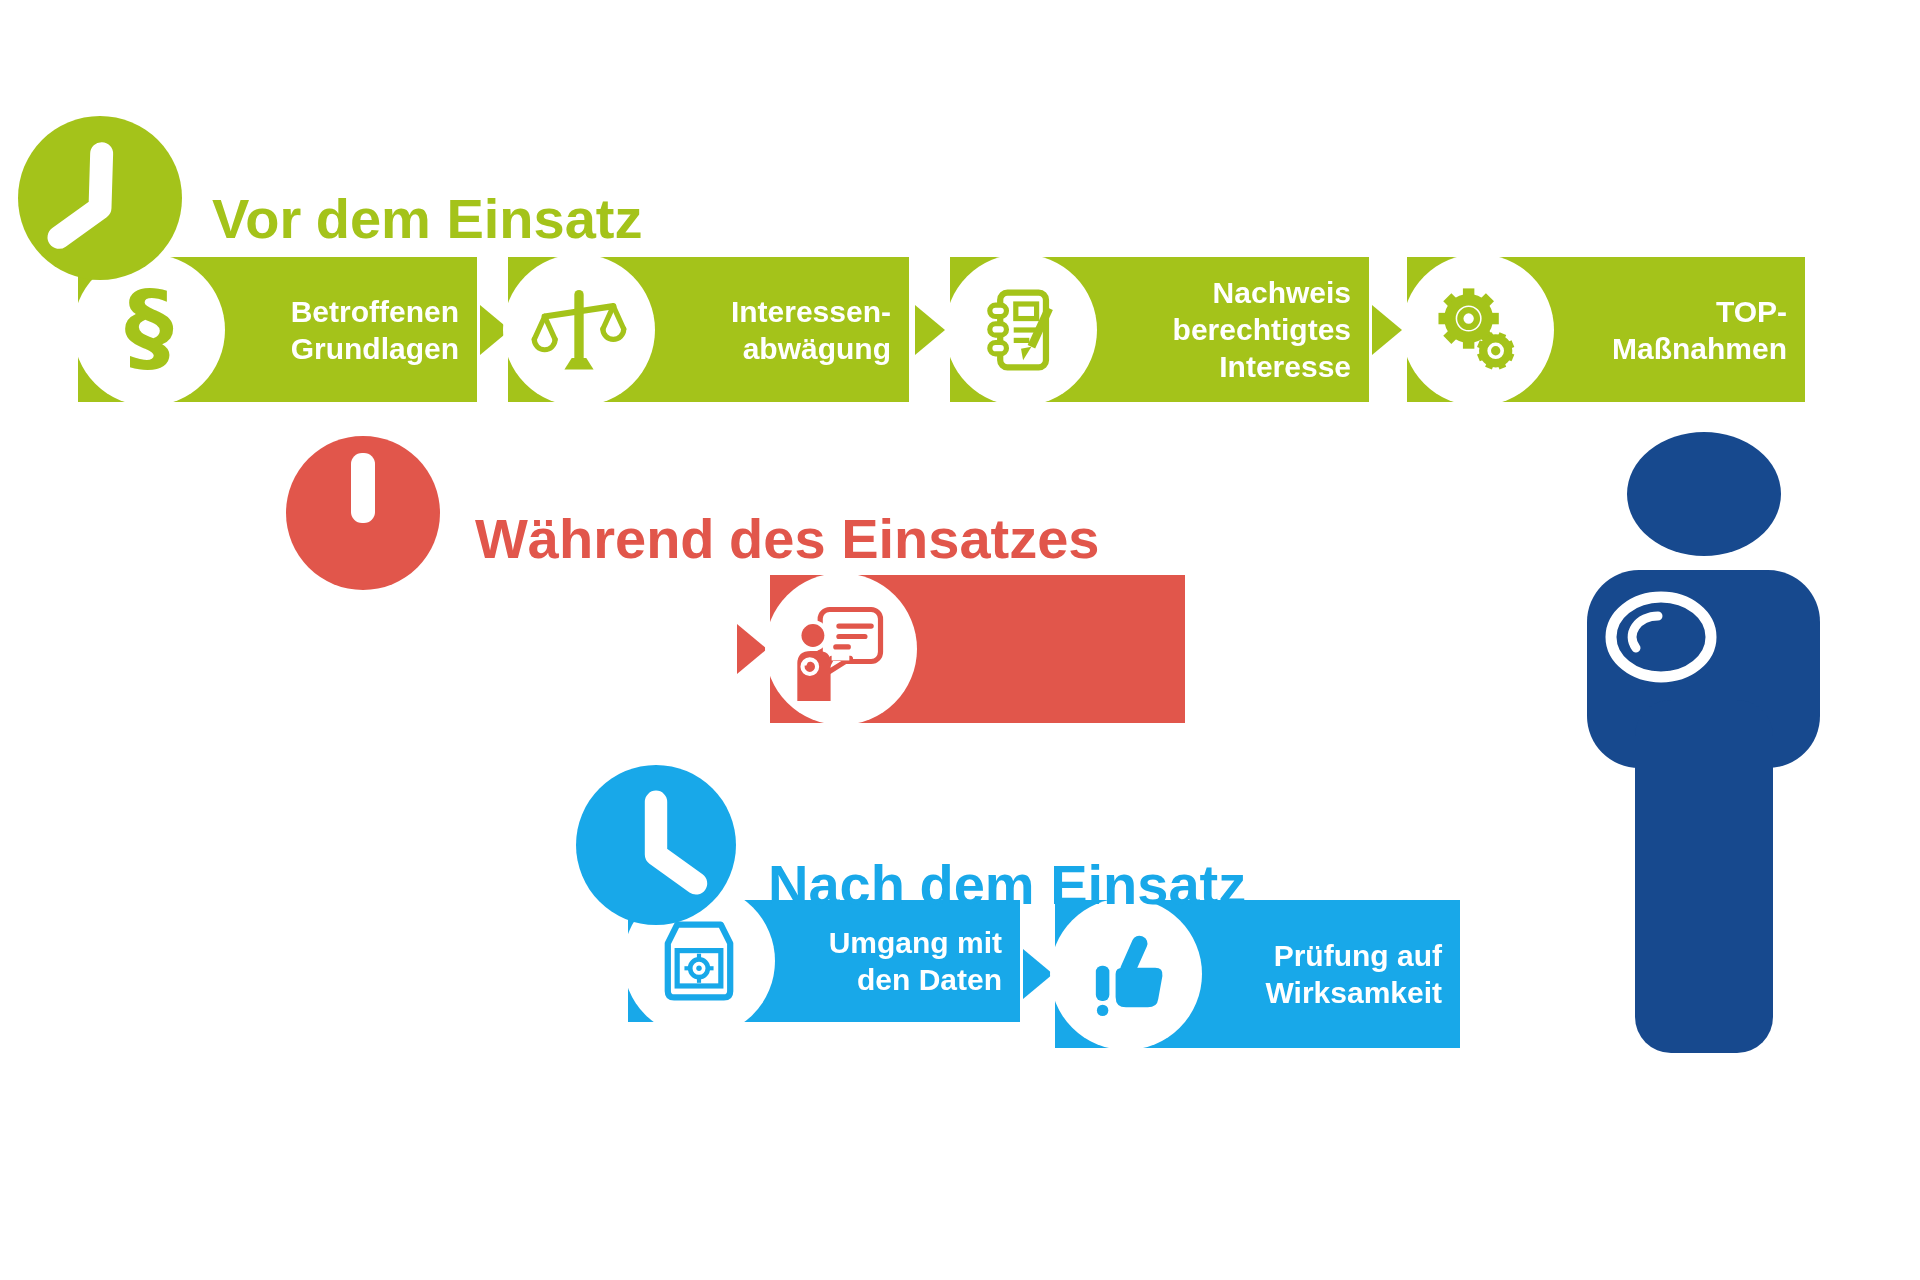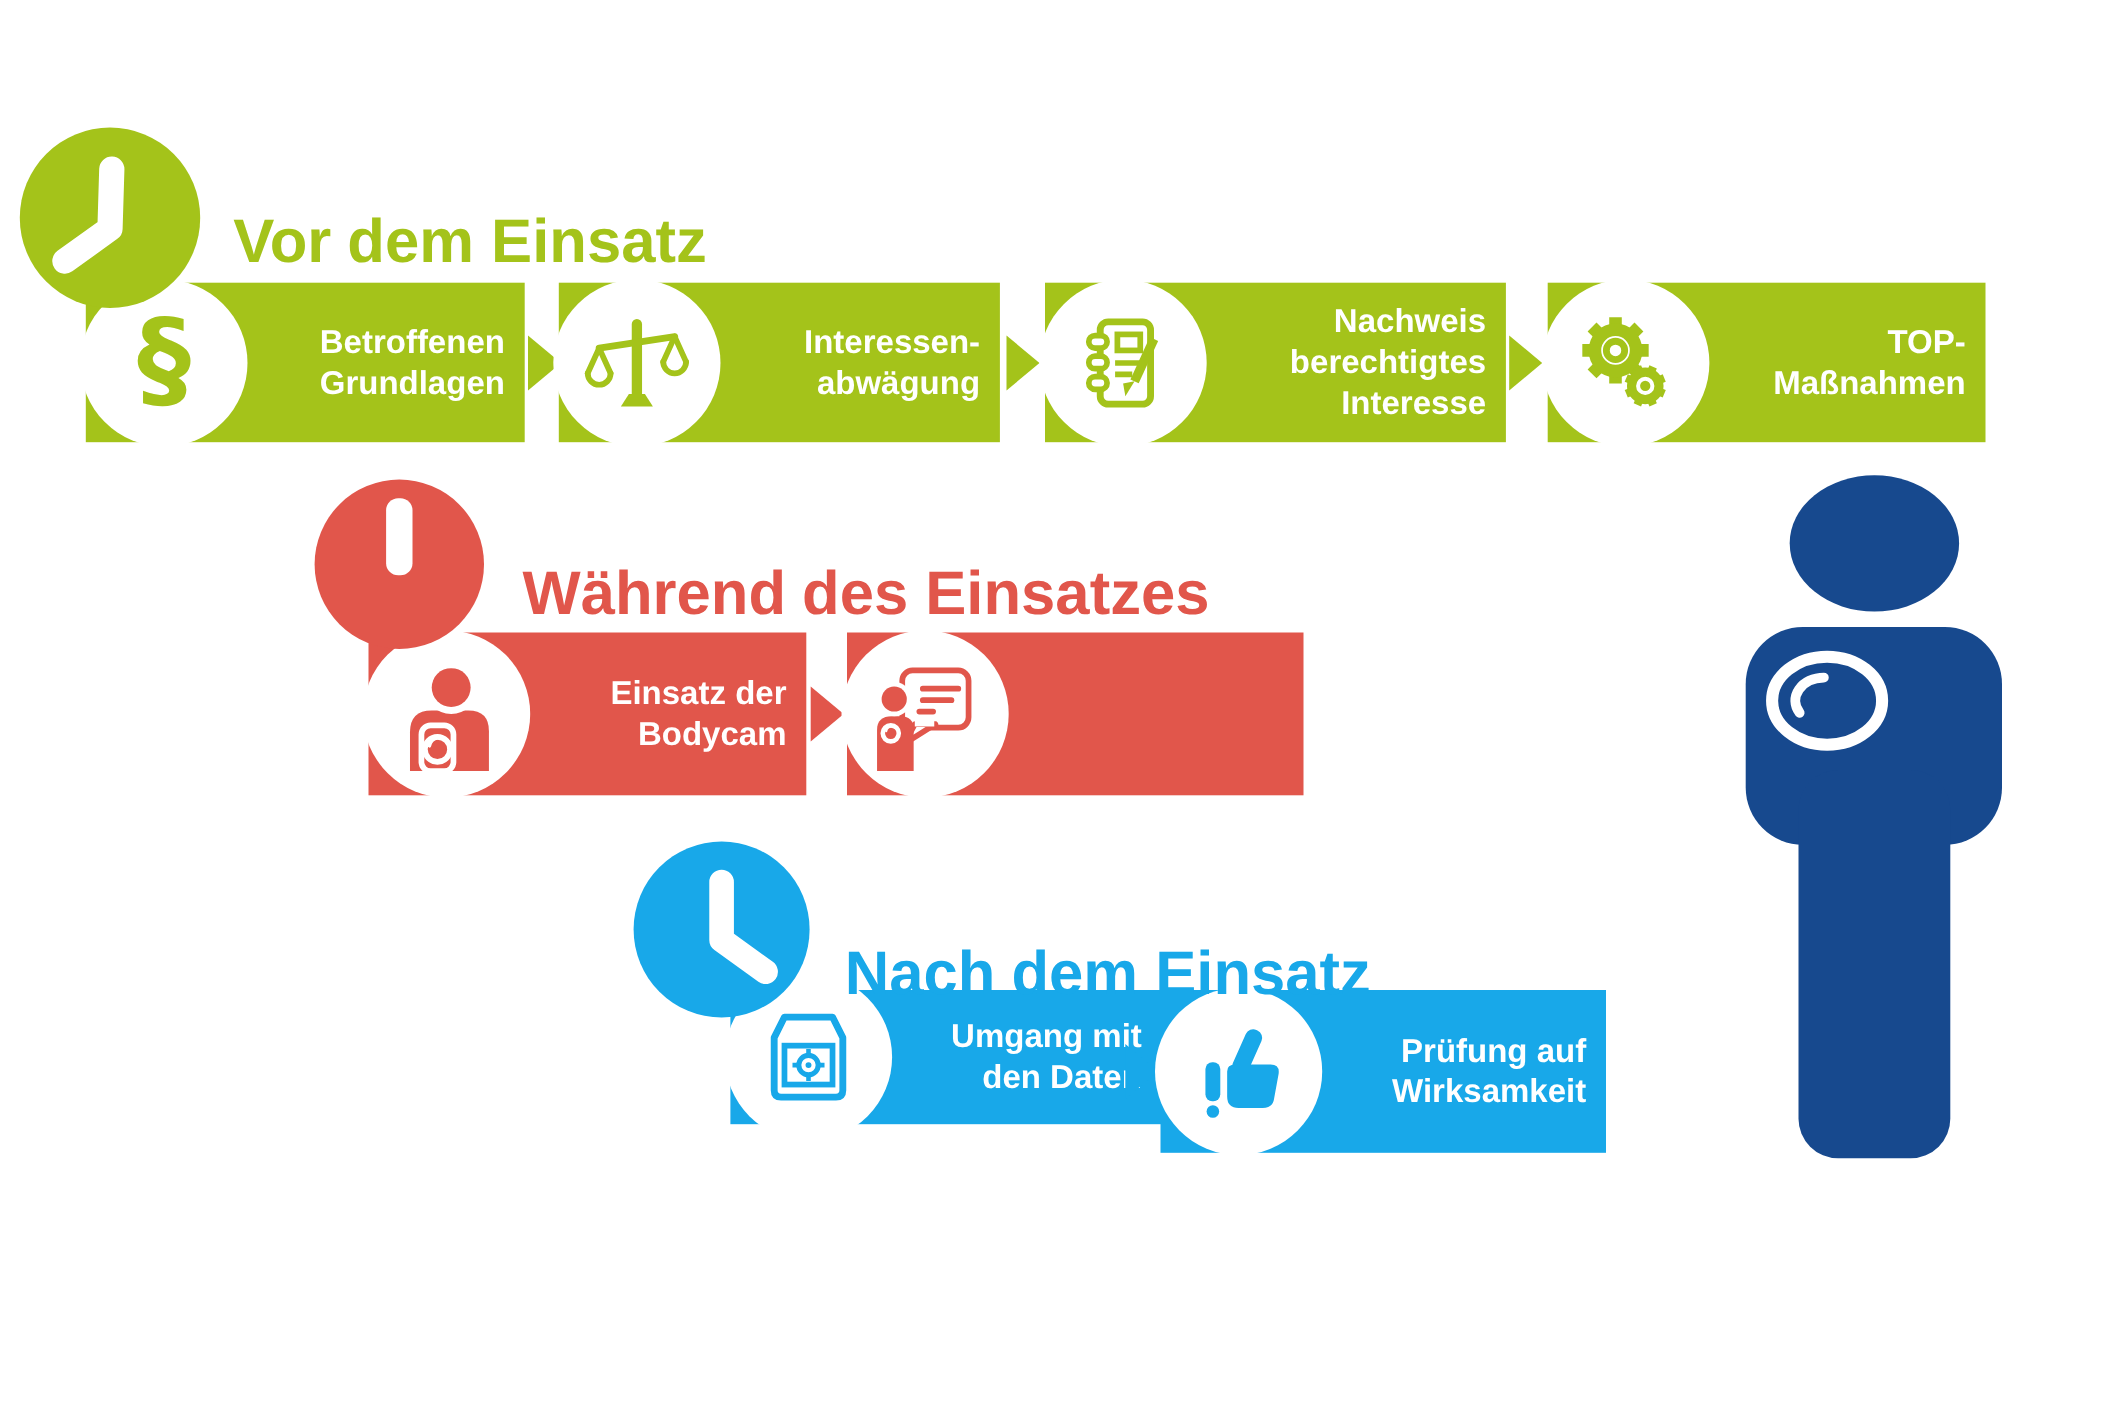--- a/index.html
+++ b/index.html
@@ -149,36 +149,20 @@
     </div>
   </div>
 
   <div class="badge red" style="left:286px;top:436px;width:154px;height:154px;">
     <div class="excl-bar"></div>
   </div>
   <div class="sec-title t-red" style="left:475px;top:506px;">
     <span class="w1">Während</span><span class="w2">des Einsatzes</span>
   </div>
 
-  <div class="step bg-red" style="left:335px;top:575px;width:398px;height:148px;">
-    <div class="step-circle">
-      <svg viewBox="0 0 100 100">
-        <path d="M18,100 L18,66 Q18,47 37,47 L69,47 Q87,47 87,65 L87,100 Z" fill="#e1564b"></path>
-        <circle cx="54" cy="27" r="23" fill="#ffffff"></circle>
-        <circle cx="54" cy="27" r="17" fill="#e1564b"></circle>
-        <rect x="28" y="60" width="28" height="40" rx="8" fill="none" stroke="#ffffff" stroke-width="5"></rect>
-        <circle cx="42" cy="81" r="11" fill="none" stroke="#ffffff" stroke-width="5"></circle>
-        <path d="M35,78 a 9,9 0 0 1 7,-7" stroke="#ffffff" stroke-width="3" fill="none" stroke-linecap="round"></path>
-      </svg>
-    </div>
-    <div class="step-text">
-      <span>Einsatz der</span>
-      <span>Bodycam</span>
-    </div>
-  </div>
   <div class="arrow a-red" style="left:737px;top:624px;"></div>
 
   <div class="step bg-red" style="left:770px;top:575px;width:415px;height:148px;">
     <div class="step-circle">
       <svg viewBox="0 0 100 100">
         <rect x="30" y="12" width="58" height="50" rx="9" fill="#ffffff" stroke="#e1564b" stroke-width="5"></rect>
         <path d="M41,59 L32,76 L59,59 Z" fill="#ffffff" stroke="#e1564b" stroke-width="5" stroke-linejoin="round"></path>
         <rect x="41" y="55" width="17" height="6" fill="#ffffff"></rect>
         <g stroke="#e1564b" stroke-width="5" stroke-linecap="round">
           <line x1="48" y1="28" x2="79" y2="28"></line>
@@ -196,21 +180,21 @@
 
   <div class="badge blue" style="left:576px;top:765px;width:160px;height:160px;">
     <svg viewBox="0 0 100 100">
       <polyline points="50,23 50,56 75,74" fill="none" stroke="#ffffff" stroke-width="14" stroke-linecap="round" stroke-linejoin="round"></polyline>
     </svg>
   </div>
   <div class="sec-title t-blue" style="left:768px;top:852px;">
     <span class="w1">Nach</span><span class="w2">dem Einsatz</span>
   </div>
 
-  <div class="step bg-blue" style="left:664px;top:900px;width:392px;height:122px;">
+  <div class="step bg-blue" style="left:628px;top:900px;width:392px;height:122px;">
     <div class="step-circle">
       <svg viewBox="0 0 100 100">
         <g fill="none" stroke="#18a8e9">
           <path d="M20,33 L29,15 L71,15 L80,33 L80,79 Q80,85 74,85 L26,85 Q20,85 20,79 Z" stroke-width="6" stroke-linejoin="round"></path>
           <rect x="29" y="40" width="42" height="34" stroke-width="5"></rect>
           <circle cx="50" cy="57" r="8.5" stroke-width="4.5"></circle>
           <g stroke-width="4">
             <line x1="50" y1="43" x2="50" y2="48"></line>
               <line x1="50" y1="66" x2="50" y2="71"></line>
             <line x1="36" y1="57" x2="41" y2="57"></line>

